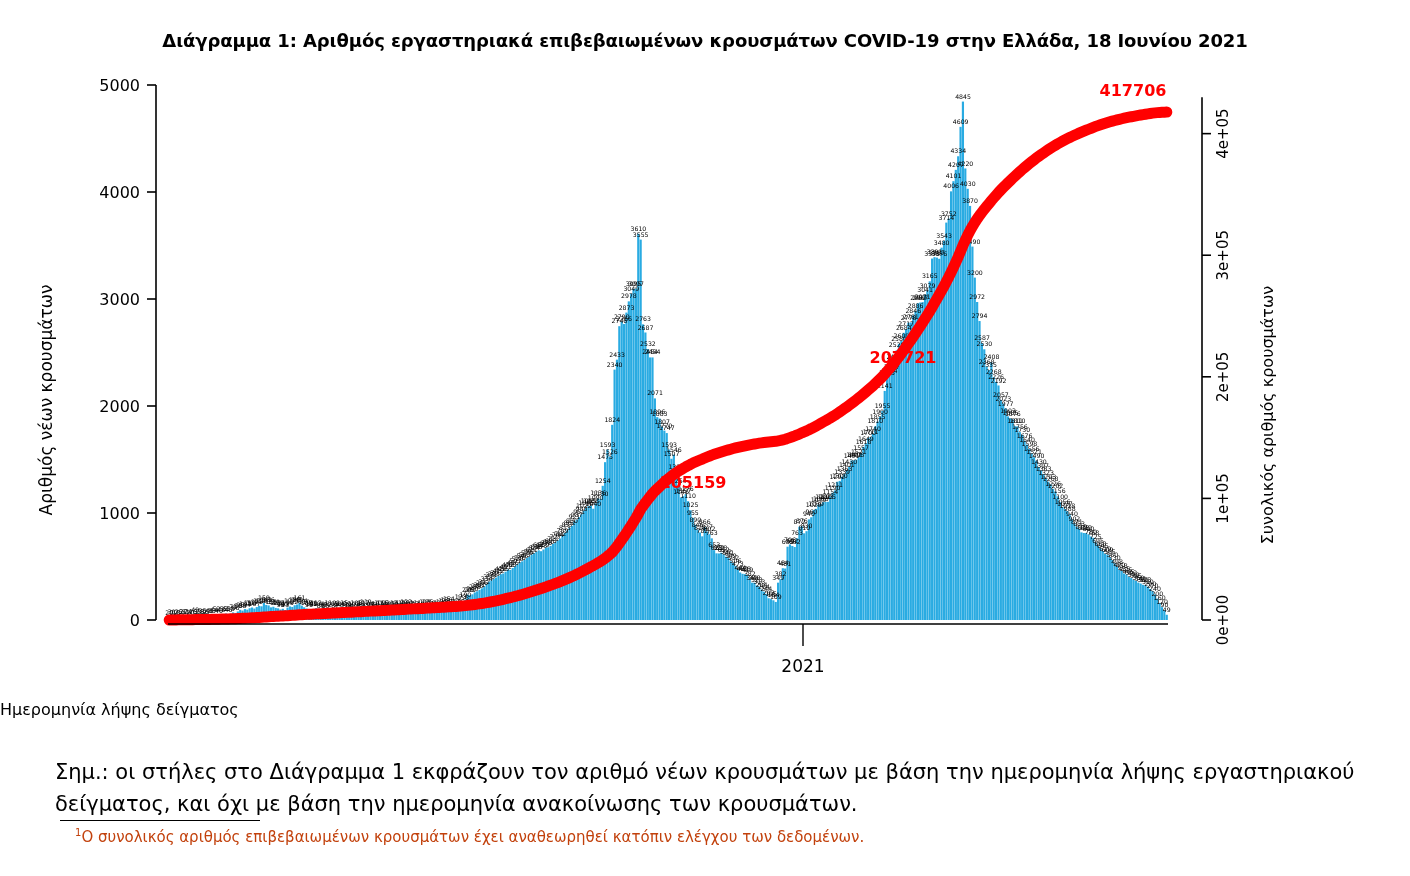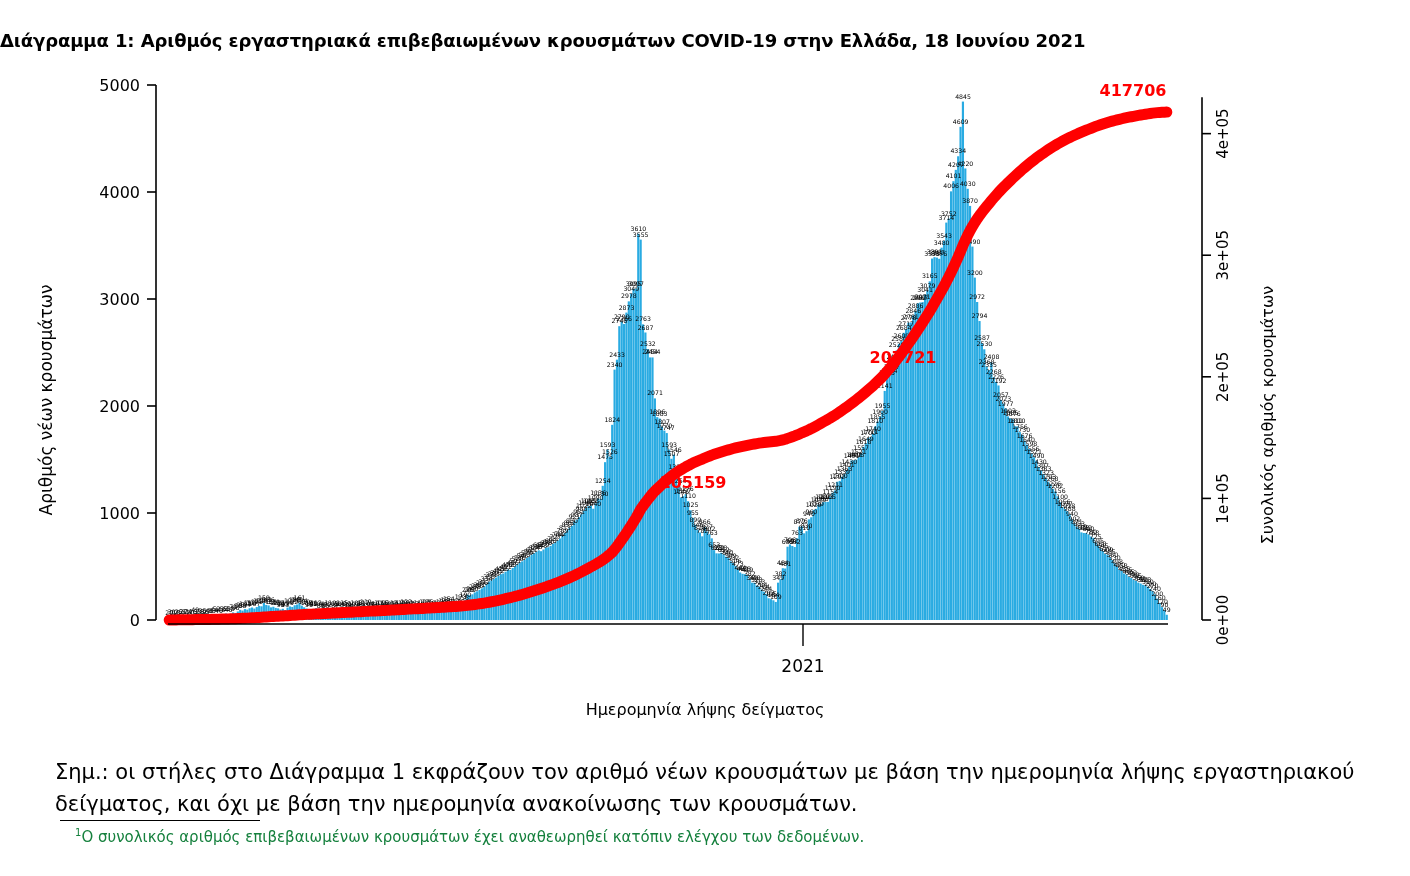--- a/index.html
+++ b/index.html
@@ -22,21 +22,21 @@
     width: 1410px;
     height: 876px;
   }
 
   
   .chart-title {
     position: absolute;
     left: 0;
     top: 30px;
     width: 1410px;
-    text-align: left;
+    text-align: center;
     font-size: 18px;
     font-weight: bold;
     letter-spacing: -0.1px;
     color: #000;
   }
 
   
   .plot-wrap {
     position: absolute;
     left: 0;
@@ -71,21 +71,20 @@
     transform: rotate(-90deg) translate(-330px, 0);
     text-align: center;
     font-size: 16px;
     color: #000;
   }
   .axis-title-x {
     position: absolute;
     left: 0;
     top: 700px;
     width: 1410px;
-    text-align: center;
     font-size: 16px;
     color: #000;
   }
 
   
   .note-block {
     position: absolute;
     left: 55px;
     top: 757px;
     width: 1300px;
@@ -93,21 +92,21 @@
     line-height: 1.5;
     color: #000;
   }
   .footnote-block {
     position: absolute;
     left: 75px;
     top: 826px;
     width: 1290px;
     font-size: 15px;
     line-height: 1.4;
-    color: #15803d;
+    color: #c2410c;
   }
   .footnote-block sup {
     font-size: 10px;
     vertical-align: super;
   }
   .footnote-rule {
     position: absolute;
     left: 60px;
     top: 820px;
     width: 200px;

